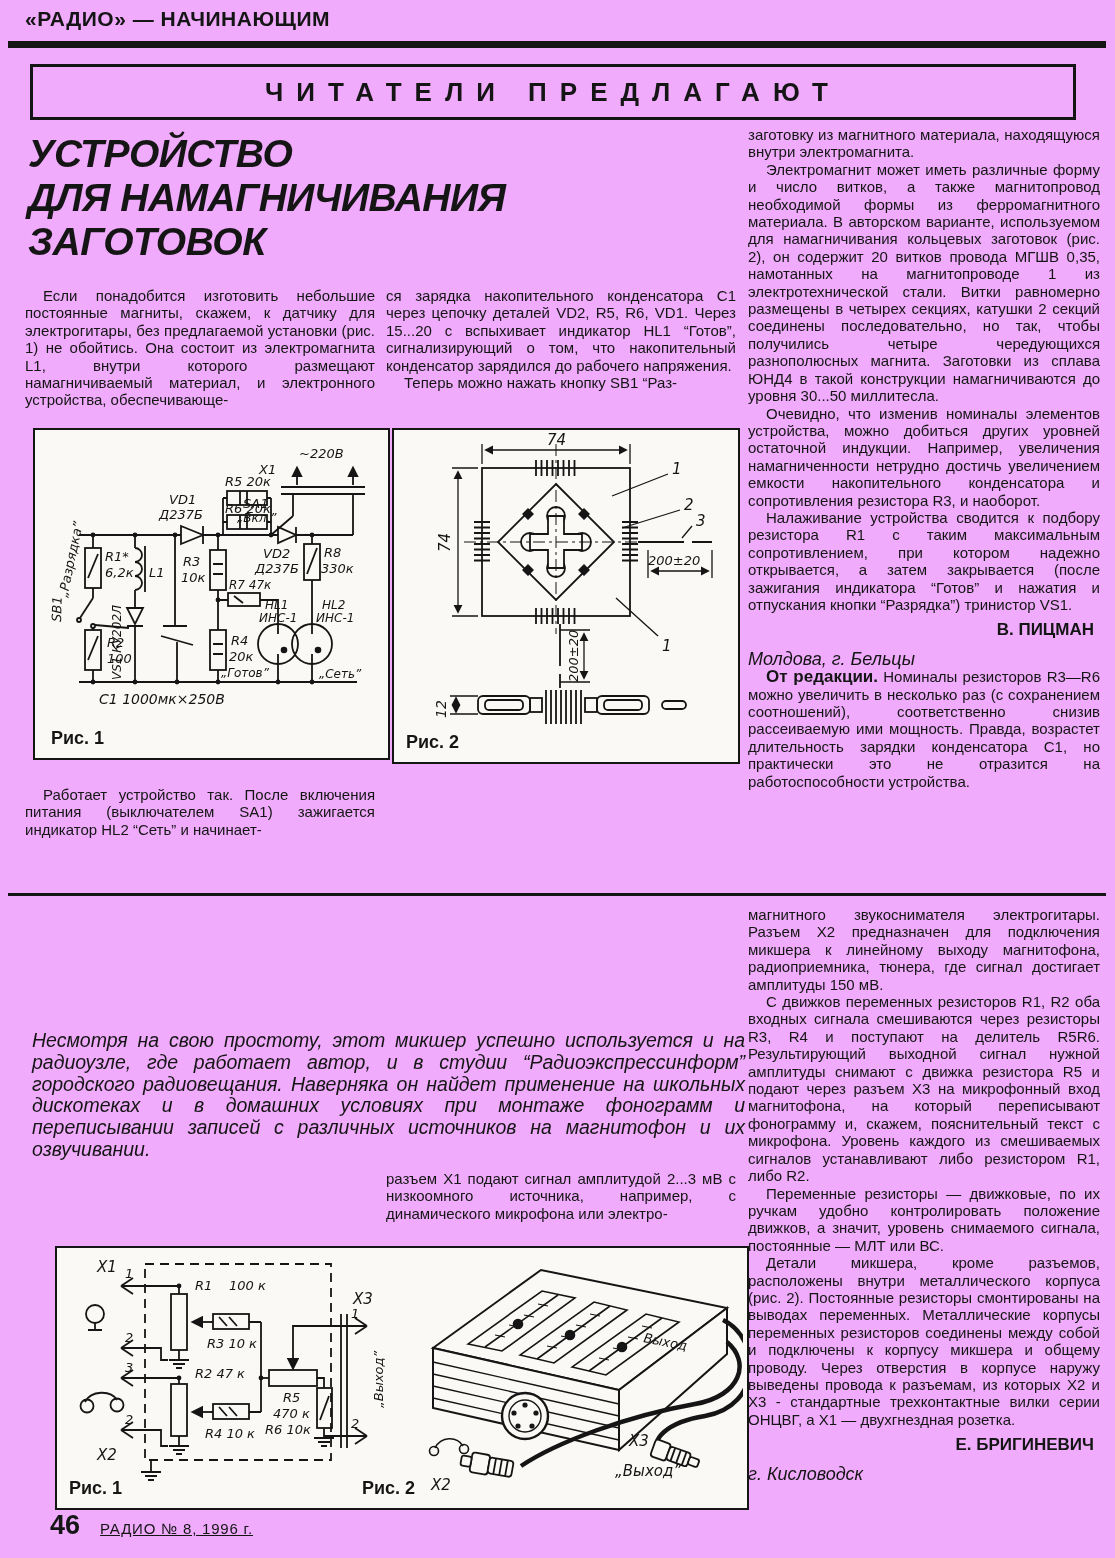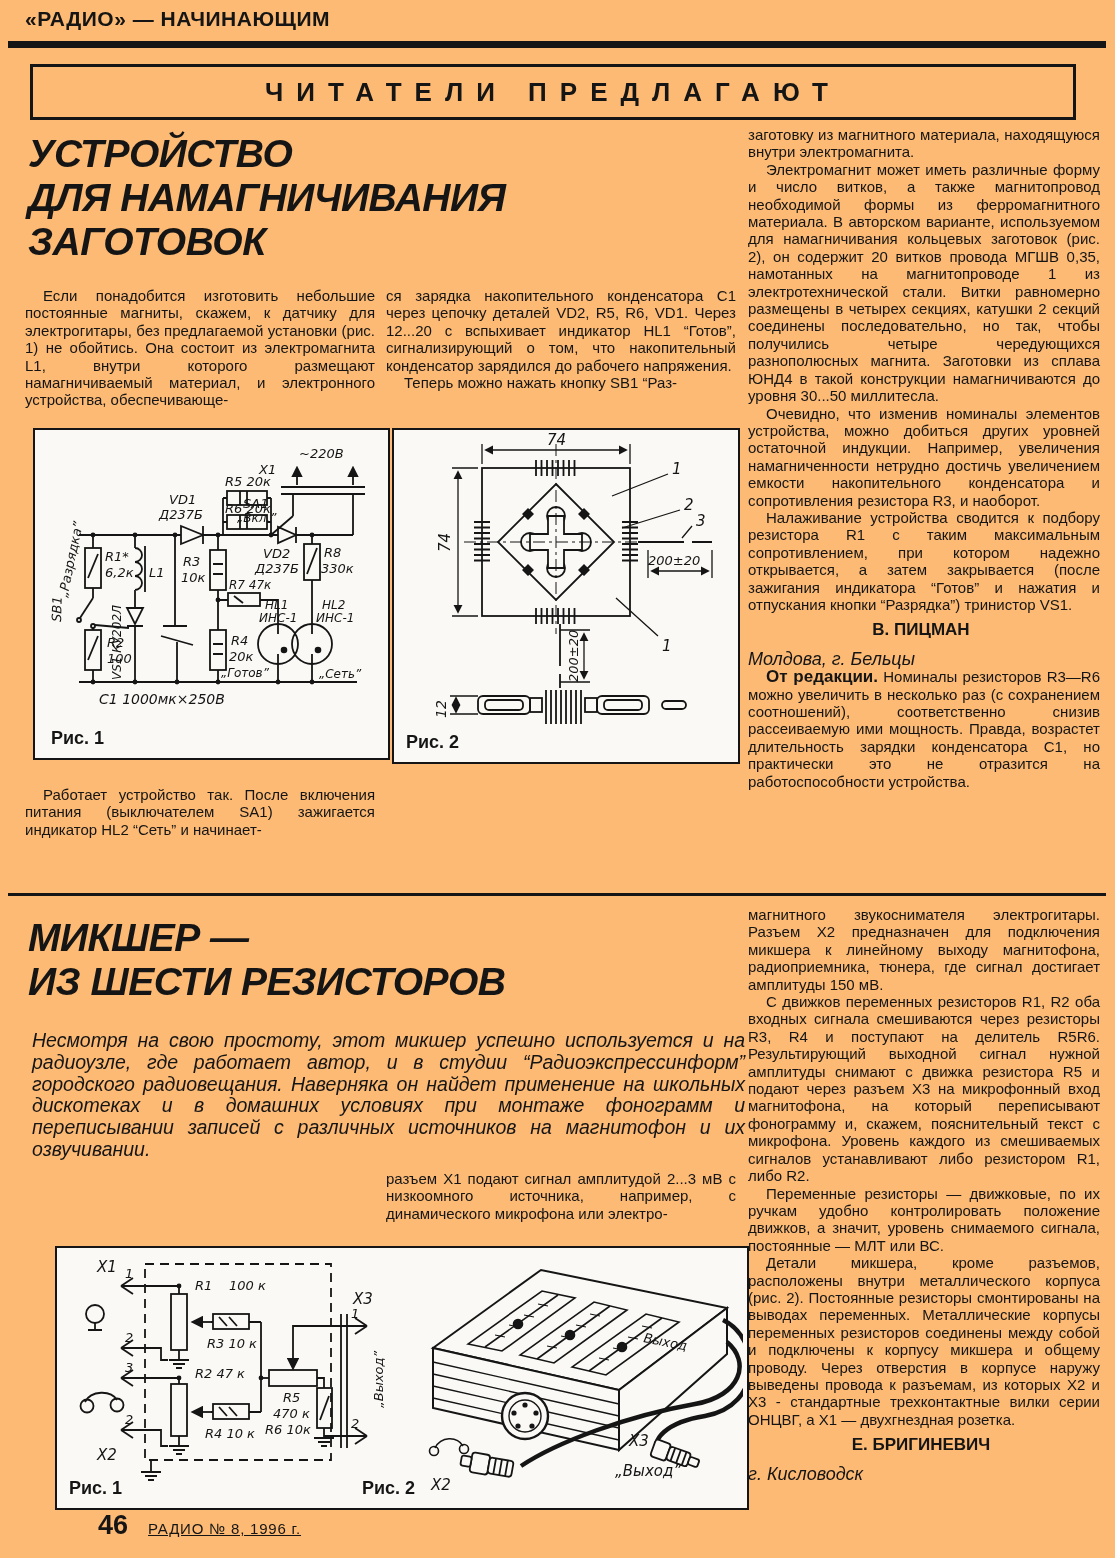--- a/index.html
+++ b/index.html
@@ -1,37 +1,37 @@
 <!DOCTYPE html>
 <html lang="ru"><head>
 <meta charset="utf-8">
 <style>
   html,body{margin:0;padding:0;background:#888;}
-  .page{position:relative;width:1115px;height:1558px;margin:0 auto;background:#fdba74;color:#151515;
+  .page{position:relative;width:1115px;height:1558px;margin:0 auto;background:#f0abfc;color:#151515;
         font-family:"Liberation Sans",sans-serif;overflow:hidden;}
   .abs{position:absolute;}
   .kicker{font-size:21px;font-weight:bold;letter-spacing:.5px;}
   .rule{background:#151515;}
   .banner{border:3px solid #151515;text-align:center;font-weight:bold;font-size:26px;
           letter-spacing:13px;line-height:50px;height:50px;}
   .art-title{font-style:italic;font-weight:bold;font-size:39px;line-height:44px;letter-spacing:-.5px;}
   .col{font-size:15px;line-height:17.4px;text-align:justify;}
   .col p{margin:0;}
   .col p.ind{text-indent:18px;}
-  .author{font-weight:bold;font-size:17px;text-align:center;padding-right:6px;margin-top:8px;}
+  .author{font-weight:bold;font-size:17px;text-align:right;padding-right:6px;margin-top:8px;}
   .loc{font-style:italic;font-size:18px;margin-top:12px;text-align:left;}
   .note{margin-top:16px;}
   .note b{font-size:17px;}
   .lead{font-style:italic;font-size:19.5px;line-height:21.8px;text-align:justify;margin-left:7px;}
   .figbox{border:2px solid #151515;background:#faf9f5;}
   .figcap{position:absolute;font-weight:bold;font-size:18px;}
   svg{display:block;}
   svg text{font-family:"DejaVu Sans",sans-serif;font-style:italic;font-size:13px;fill:#151515;}
   svg text.sm{font-size:12px;}
-  .footer{display:flex;align-items:baseline;margin-left:48px;}
+  .footer{display:flex;align-items:baseline;}
   .pagenum{font-size:27px;font-weight:bold;}
   .issue{font-size:15px;margin-left:20px;letter-spacing:.8px;text-decoration:underline;}
 </style>
 </head>
 <body>
 
 <div class="page">
 
   <div class="abs kicker" style="left:25px;top:7px;">«РАДИО» — НАЧИНАЮЩИМ</div>
   <div class="abs rule" style="left:8px;top:41px;width:1098px;height:7px;"></div>
@@ -40,21 +40,21 @@
     <div>ДЛЯ НАМАГНИЧИВАНИЯ</div>
     <div>ЗАГОТОВОК</div>
   </div>
 
   <div class="abs banner" style="left:30px;top:64px;width:1040px;">ЧИТАТЕЛИ ПРЕДЛАГАЮТ</div>
 
   <div class="abs col" style="left:25px;top:287px;width:350px;">
     <p class="ind">Если понадобится изготовить небольшие постоянные магниты, скажем, к датчику для электрогитары, без предлагаемой установки (рис. 1) не обойтись. Она состоит из электромагнита L1, внутри которого размещают намагничиваемый материал, и электронного устройства, обеспечивающе-</p>
   </div>
   <div class="abs col" style="left:386px;top:287px;width:350px;">
-    <p>ся зарядка накопительного конденсатора С1 через цепочку деталей VD2, R5, R6, VD1. Через 12...20 с вспыхивает индикатор HL1 “Готов”, сигнализирующий о том, что накопительный конденсатор зарядился до рабочего напряжения.</p>
+    <p>ся зарядка накопительного конденсатора С1 через цепочку деталей VD2, R5, R6, VD1. Через 15...20 с вспыхивает индикатор HL1 “Готов”, сигнализирующий о том, что накопительный конденсатор зарядился до рабочего напряжения.</p>
     <p class="ind">Теперь можно нажать кнопку SB1 “Раз-</p>
   </div>
 
   <div class="abs col" style="left:748px;top:126px;width:352px;">
     <p>заготовку из магнитного материала, находящуюся внутри электромагнита.</p>
     <p class="ind">Электромагнит может иметь различные форму и число витков, а также магнитопровод необходимой формы из ферромагнитного материала. В авторском варианте, используемом для намагничивания кольцевых заготовок (рис. 2), он содержит 20 витков провода МГШВ 0,35, намотанных на магнитопроводе 1 из электротехнической стали. Витки равномерно размещены в четырех секциях, катушки 2 секций соединены последовательно, но так, чтобы получились четыре чередующихся разнополюсных магнита. Заготовки из сплава ЮНД4 в такой конструкции намагничиваются до уровня 30...50 миллитесла.</p>
     <p class="ind">Очевидно, что изменив номиналы элементов устройства, можно добиться других уровней остаточной индукции. Например, увеличения намагниченности нетрудно достичь увеличением емкости накопительного конденсатора и сопротивления резистора R3, и наоборот.</p>
     <p class="ind">Налаживание устройства сводится к подбору резистора R1 с таким максимальным сопротивлением, при котором надежно открывается, а затем закрывается (после зажигания индикатора “Готов” и нажатия и отпускания кнопки “Разрядка”) тринистор VS1.</p>
     <div class="author">В. ПИЦМАН</div>
     <div class="loc">Молдова, г. Бельцы</div>
@@ -290,24 +290,20 @@
     </svg>
     <div class="figcap" style="left:12px;top:302px;">Рис. 2</div>
   </div>
 
   <div class="abs col" style="left:25px;top:786px;width:350px;">
     <p class="ind">Работает устройство так. После включения питания (выключателем SA1) зажигается индикатор HL2 “Сеть” и начинает-</p>
   </div>
 
   <div class="abs rule" style="left:8px;top:893px;width:1098px;height:3px;"></div>
 
-  <div class="abs art-title" style="left:28px;top:916px;width:705px;">
-    <div>МИКШЕР —</div>
-    <div>ИЗ ШЕСТИ РЕЗИСТОРОВ</div>
-  </div>
 
   <div class="abs lead" style="left:25px;top:1030px;width:713px;">Несмотря на свою простоту, этот микшер успешно используется и на радиоузле, где работает автор, и в студии “Радиоэкспрессинформ” городского радиовещания. Наверняка он найдет применение на школьных дискотеках и в домашних условиях при монтаже фонограмм и переписывании записей с различных источников на магнитофон и их озвучивании.</div>
 
   <div class="abs col" style="left:386px;top:1170px;width:350px;">
     <p>разъем X1 подают сигнал амплитудой 2...3 мВ с низкоомного источника, например, с динамического микрофона или электро-</p>
   </div>
 
   <div class="abs col" style="left:748px;top:906px;width:352px;">
     <p>магнитного звукоснимателя электрогитары. Разъем X2 предназначен для подключения микшера к линейному выходу магнитофона, радиоприемника, тюнера, где сигнал достигает амплитуды 150 мВ.</p>
     <p class="ind">С движков переменных резисторов R1, R2 оба входных сигнала смешиваются через резисторы R3, R4 и поступают на делитель R5R6. Результирующий выходной сигнал нужной амплитуды снимают с движка резистора R5 и подают через разъем X3 на микрофонный вход магнитофона, на который переписывают фонограмму и, скажем, пояснительный текст с микрофона. Уровень каждого из смешиваемых сигналов устанавливают либо резистором R1, либо R2.</p>

